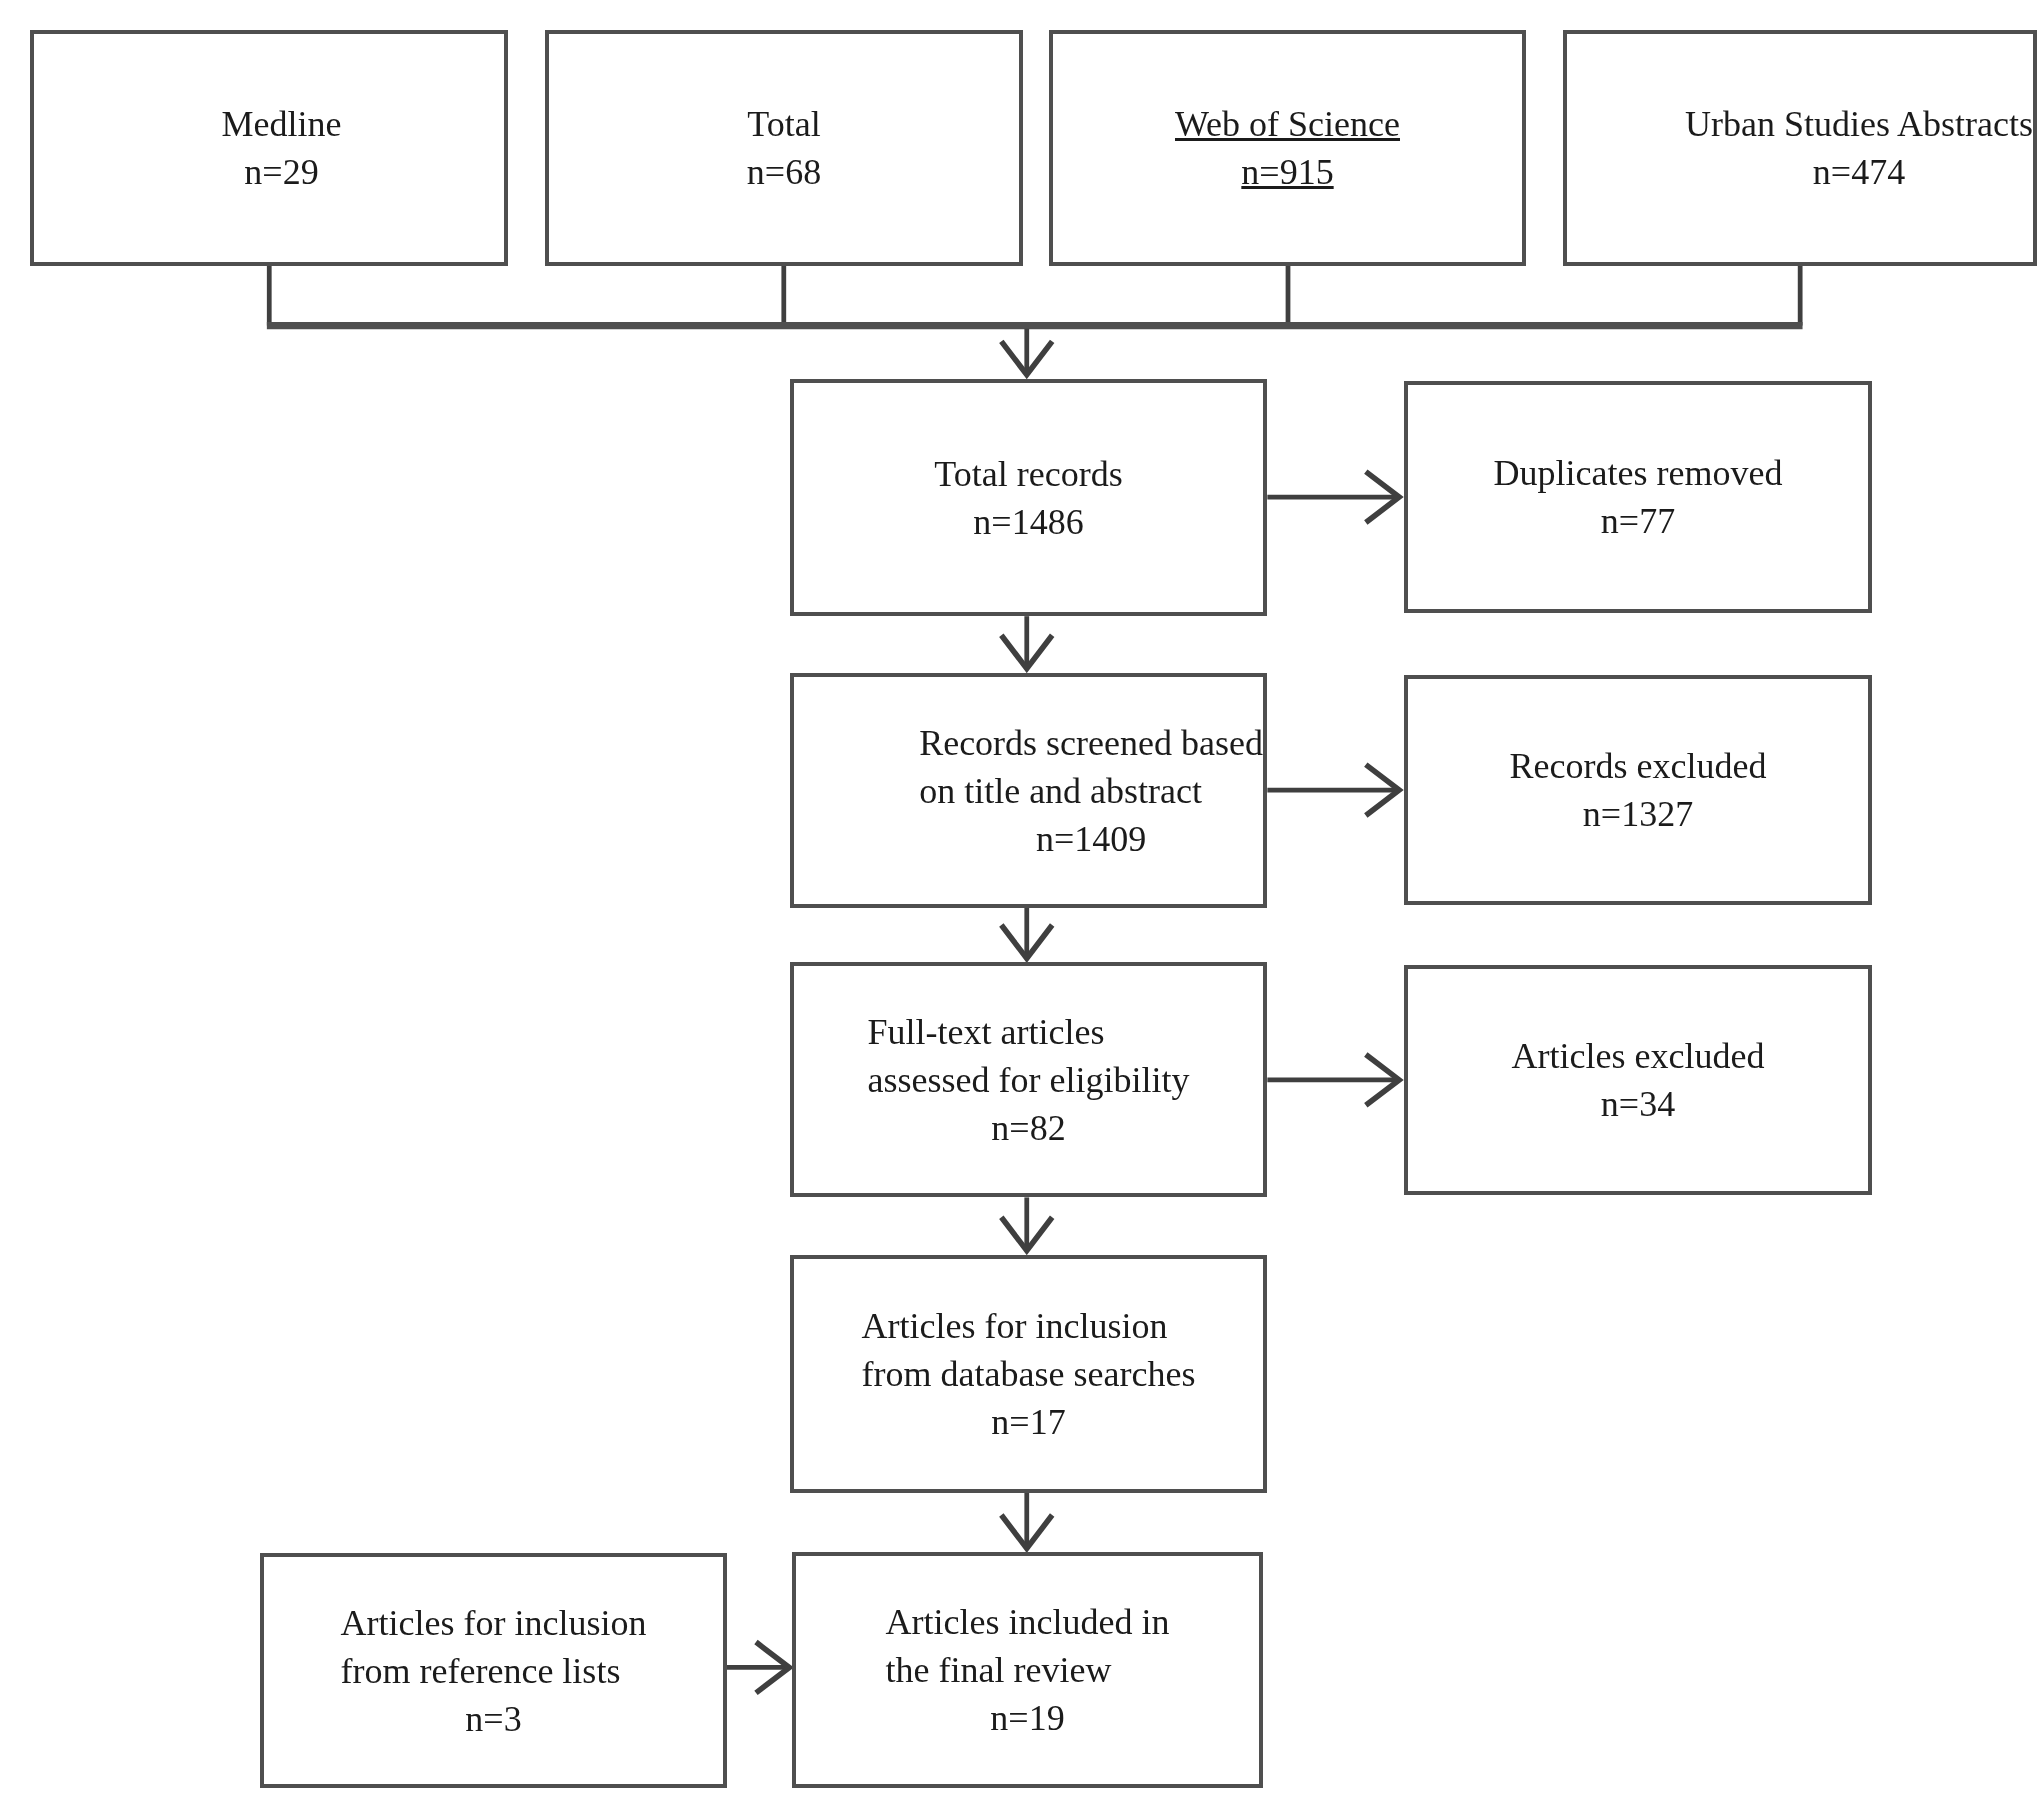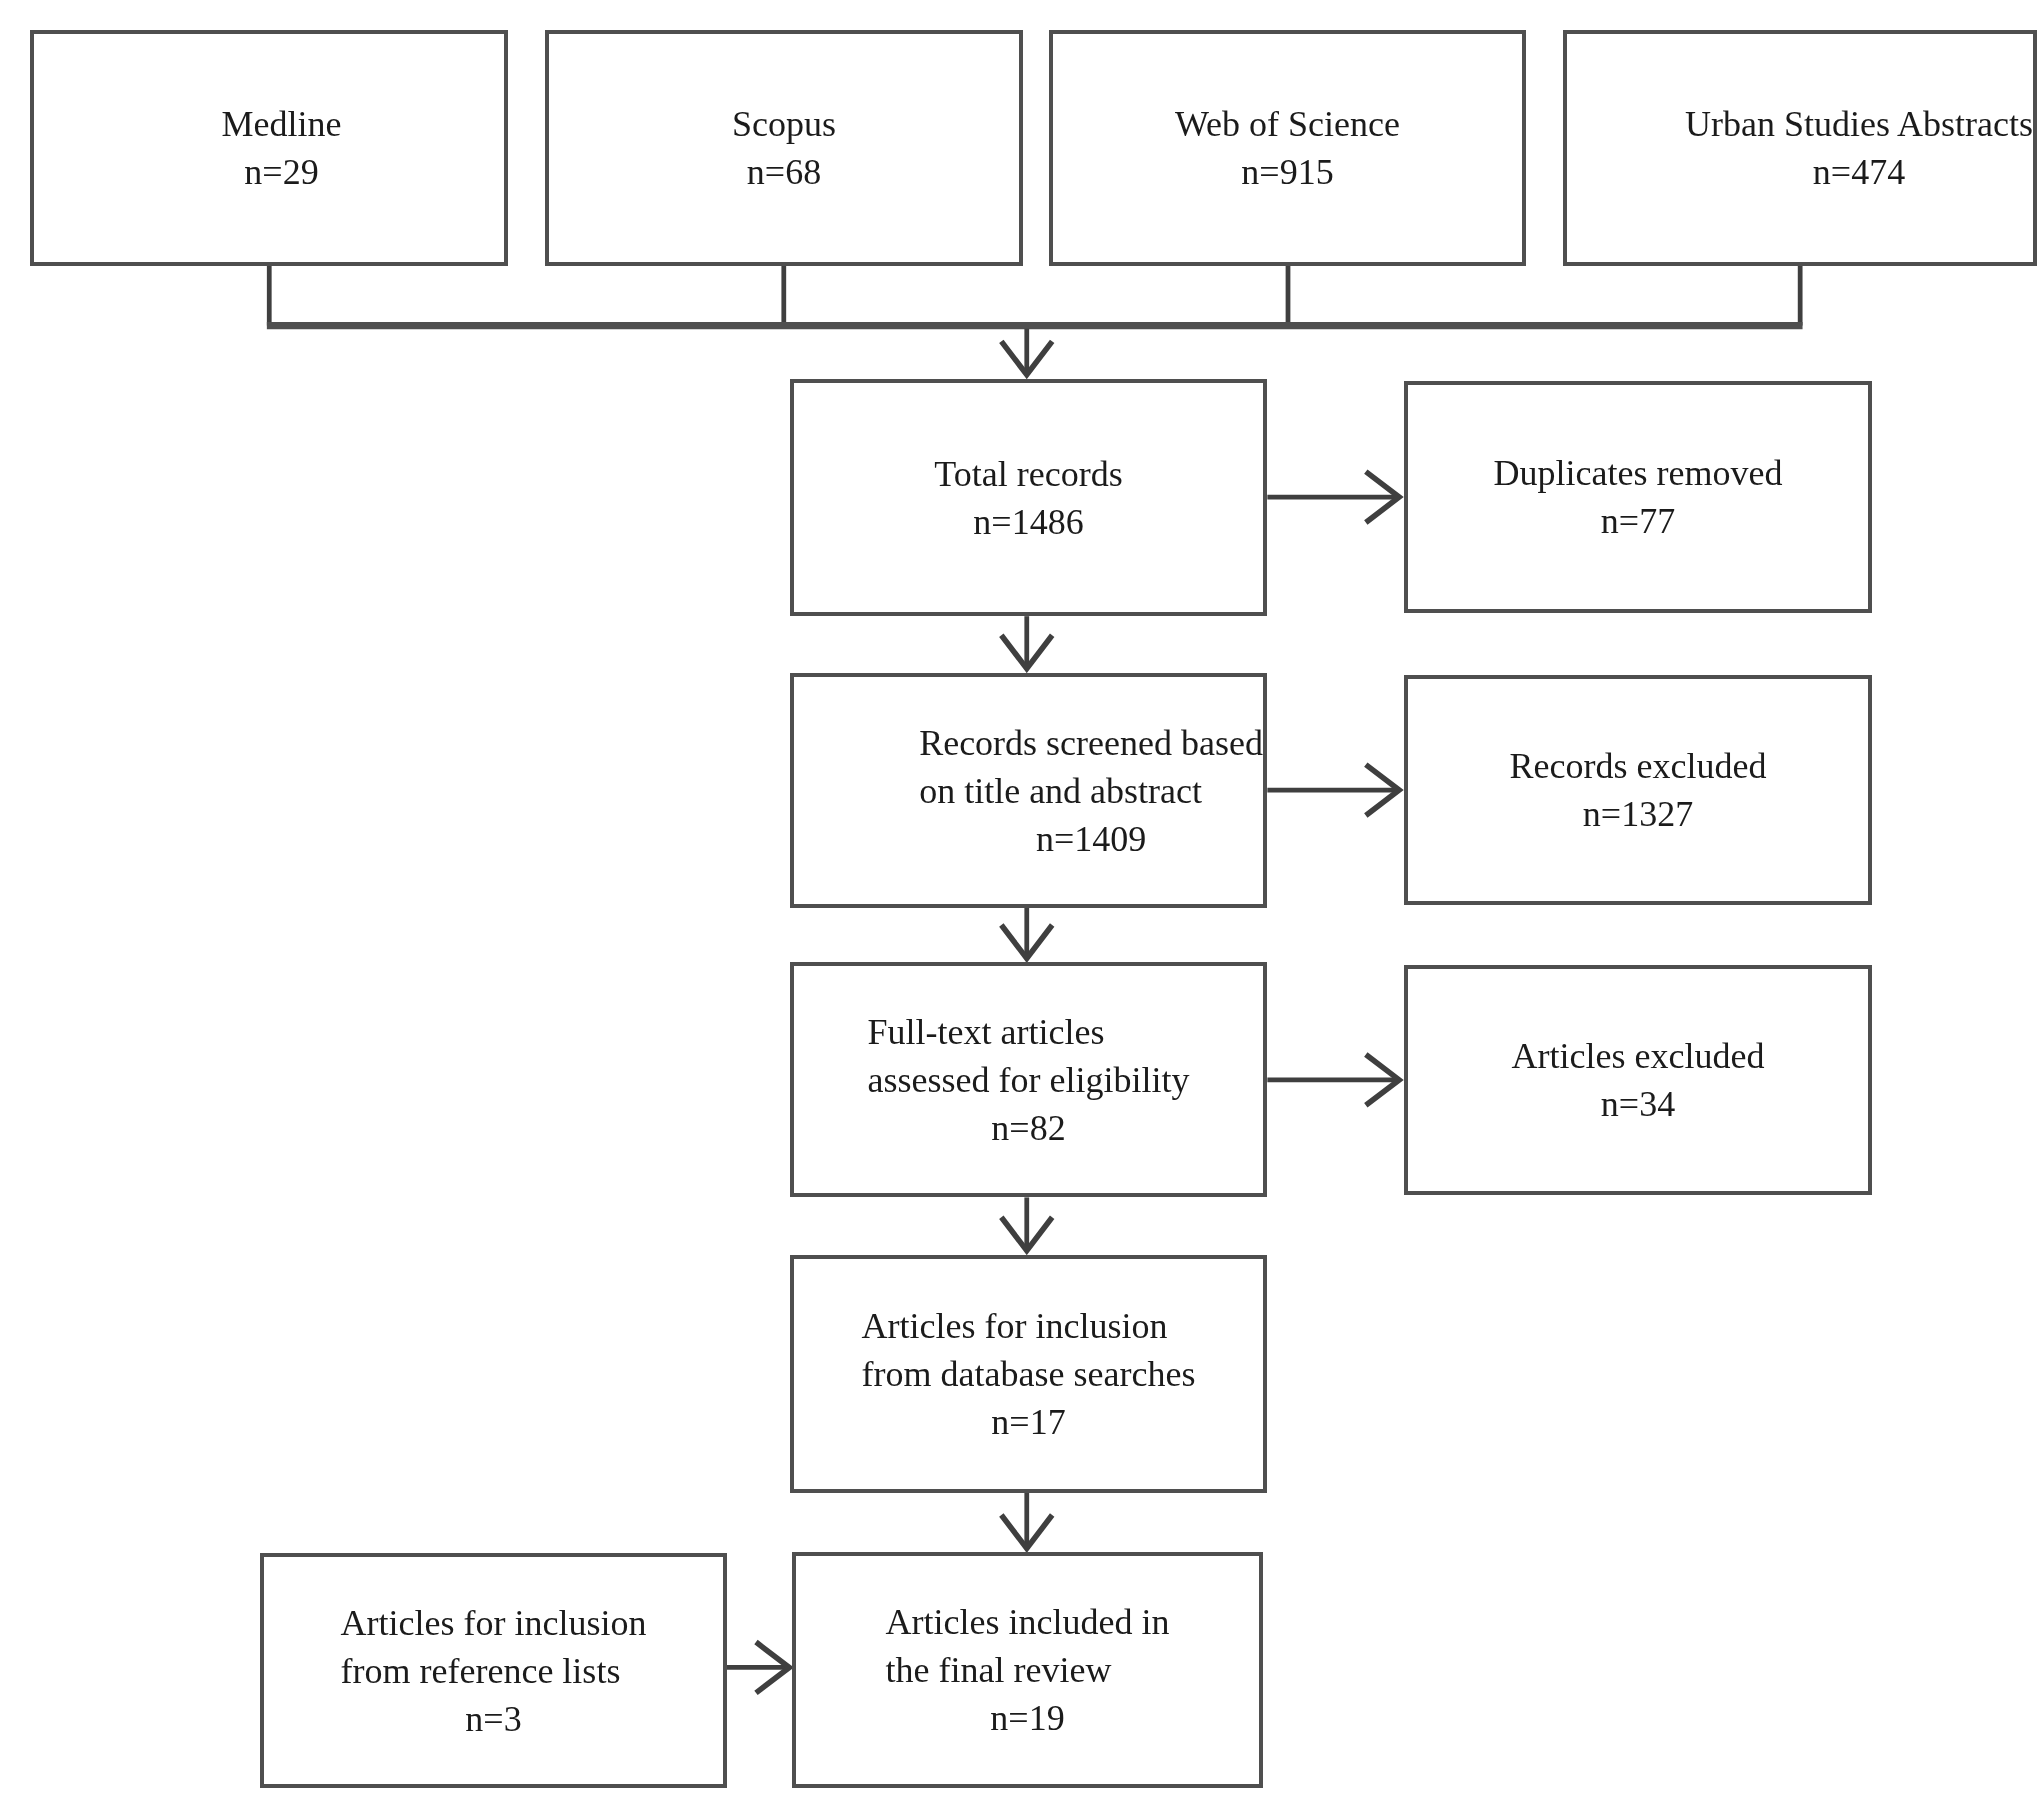--- a/index.html
+++ b/index.html
@@ -68,26 +68,26 @@
 
   <div class="box" style="left:30px; top:30px; width:478px; height:236px;padding-left:25px;">
     <div class="content">
       <div class="label">Medline</div>
       <div class="nval">n=29</div>
     </div>
   </div>
 
   <div class="box" style="left:545px; top:30px; width:478px; height:236px;">
     <div class="content">
-      <div class="label">Scopus</div>
+      <div class="label">Total</div>
       <div class="nval">n=68</div>
     </div>
   </div>
 
-  <div class="box" style="left:1049px; top:30px; width:477px; height:236px;">
+  <div class="box" style="left:1049px; top:30px; width:477px; height:236px;text-decoration:underline;">
     <div class="content">
       <div class="label">Web of Science</div>
       <div class="nval">n=915</div>
     </div>
   </div>
 
   <div class="box" style="left:1563px; top:30px; width:474px; height:236px;justify-content:flex-end;">
     <div class="content">
       <div class="label">Urban Studies Abstracts</div>
       <div class="nval">n=474</div>

